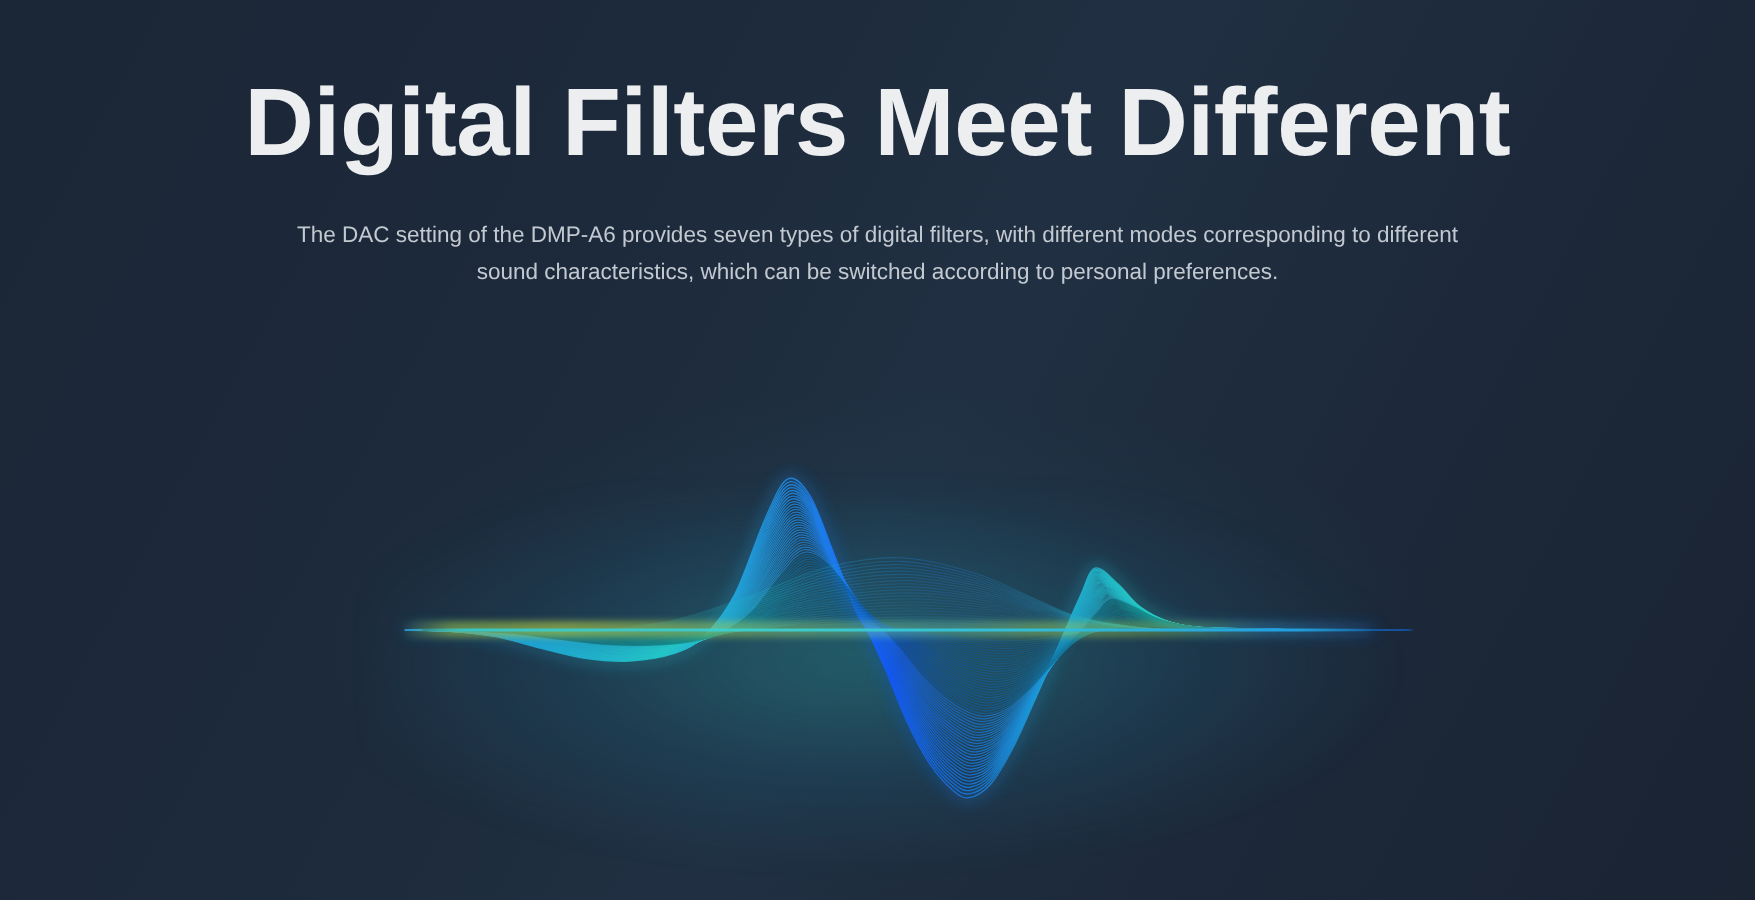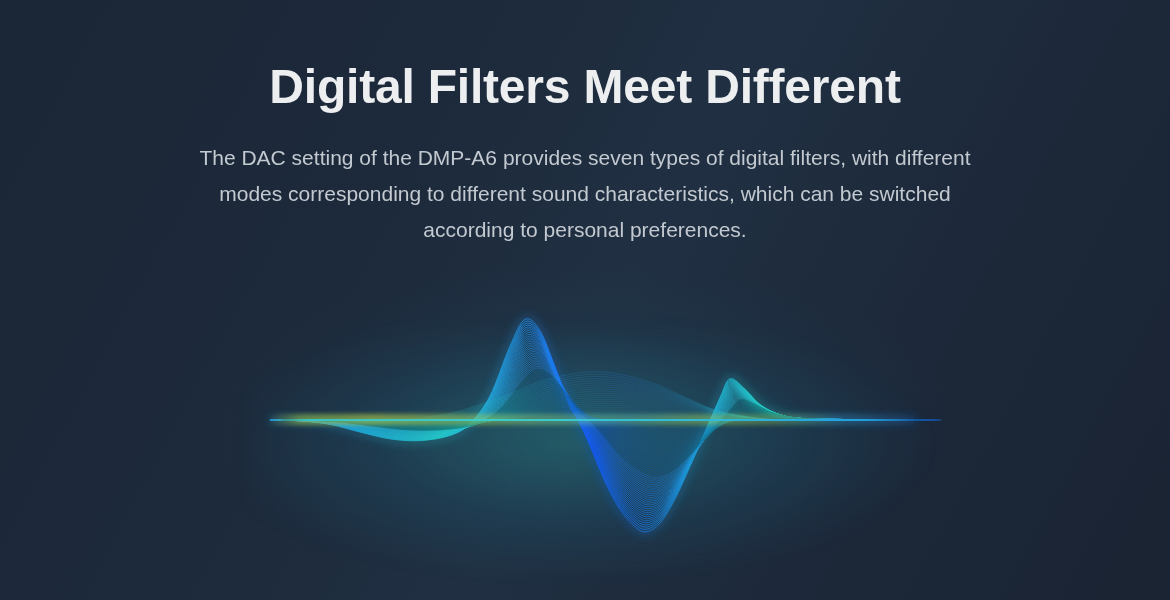--- a/index.html
+++ b/index.html
@@ -48,33 +48,33 @@
   .text-block {
     position: absolute;
     left: 0;
     top: 0;
     width: 1170px;
     text-align: center;
   }
 
   .page-title {
     margin: 0;
-    padding-top: 59px;
-    font-size: 48px;
+    padding-top: 44px;
+    font-size: 64px;
     line-height: 1.18;
     font-weight: bold;
     letter-spacing: -0.2px;
     color: #eceef0;
     font-family: "Liberation Sans", sans-serif;
   }
 
   .page-subtitle {
     margin: 24px auto 18px auto;
     width: 790px;
-    font-size: 21px;
+    font-size: 15px;
     line-height: 1.72;
     font-weight: normal;
     color: #c3c9d0;
     font-family: "Liberation Sans", sans-serif;
   }
 
   .wave-figure {
     position: absolute;
     left: 0;
     top: 278px;

